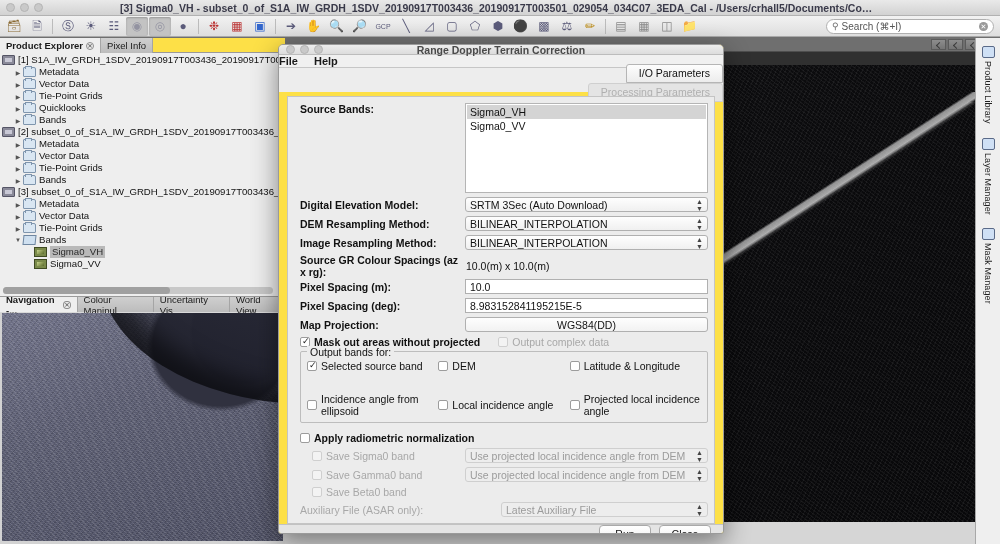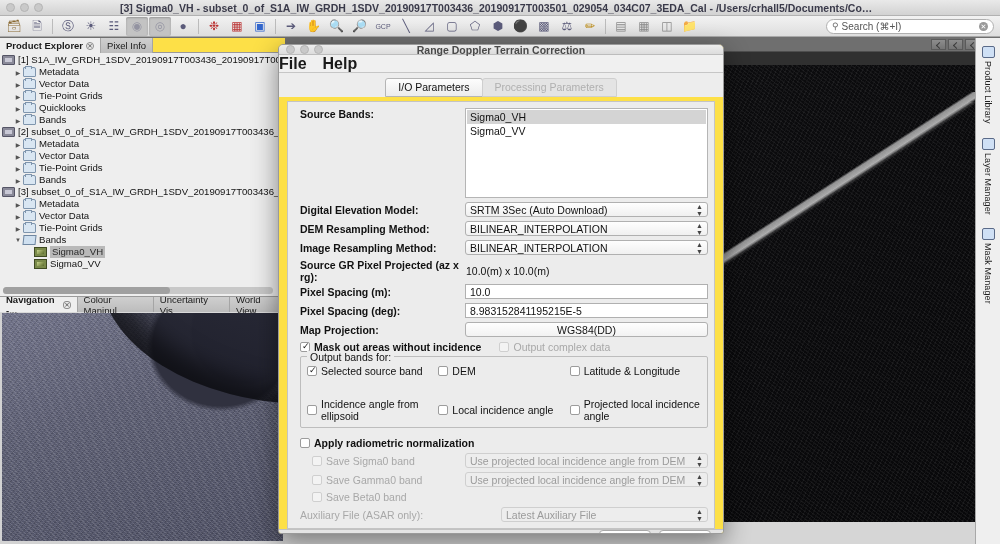--- a/index.html
+++ b/index.html
@@ -186,24 +186,24 @@
   .dlg-title {
     height:19px; background:linear-gradient(#ededed,#dcdcdc);
     border-bottom:1px solid #bcbcbc; display:flex; align-items:center; position:relative;
   }
   .dlg-title .traffic { padding-left:7px; }
   .dlg-title .t { position:absolute; left:0; right:0; text-align:center;
     font-size:10.5px; color:#4a4a4a; font-weight:600; }
   .dlg-menu {
     height:18px; background:#f0f0f0; border-bottom:1px solid #c6c6c6;
     display:flex; gap:16px; 
-    font-size:16px; font-weight:700; color:#1a1a1a;
+    font-size:11px; font-weight:700; color:#1a1a1a;
   }
   .dlg-tabs { height:24px; display:flex; align-items:flex-end; justify-content:center; gap:0;
-    background:#ededed; padding-top:6px; }
+    background:#ededed; padding-top:6px;flex-direction:column; }
   .dtab {
     padding:2px 12px 3px 12px; font-size:10.5px; border:1px solid #b5b5b5;
     background:linear-gradient(#fdfdfd,#ececec); border-radius:3px 3px 0 0; color:#111;
   }
   .dtab.inactive { color:#b0b0b0; background:#e4e4e4; border-color:#cfcfcf; margin-left:-1px; }
 
   .dlg-body { flex:1; padding:4px 8px 0 8px; }
   .panel { background:#ececec; border:1px solid #c4c4c4; padding:6px 6px 4px 12px; }
 
   .row { display:flex; align-items:center; margin-bottom:4px; }
@@ -626,21 +626,21 @@
               <span>BILINEAR_INTERPOLATION</span>
               <span class="arr">
                   <b>▲</b>
                   <b>▼</b>
                 </span>
             </div>
           </div>
         </div>
 
         <div class="row" style="margin-bottom:1px;">
-          <div class="lab lab-b">Source GR Pixel Projected (az x rg):</div>
+          <div class="lab lab-b">Source GR Colour Spacings (az x rg):</div>
           <div class="ctl plain">10.0(m) x 10.0(m)</div>
         </div>
 
         <div class="row">
           <div class="lab lab-b">Pixel Spacing (m):</div>
           <div class="ctl">
             <div class="textfield">
               <span>10.0</span>
             </div>
           </div>
@@ -660,21 +660,21 @@
           <div class="ctl">
             <div class="btnfield">
               <span>WGS84(DD)</span>
             </div>
           </div>
         </div>
 
         <div class="row" style="gap:18px; margin-top:4px; margin-bottom:2px;">
           <div class="cb">
             <span class="box checked"></span>
-            <span class="t lab-b">Mask out areas without incidence</span>
+            <span class="t lab-b">Mask out areas without projected</span>
           </div>
           <div class="cb dis">
             <span class="box"></span>
             <span class="t">Output complex data</span>
           </div>
         </div>
 
         <div class="group">
           <span class="gt">Output bands for:</span>
           <div class="grid3">

